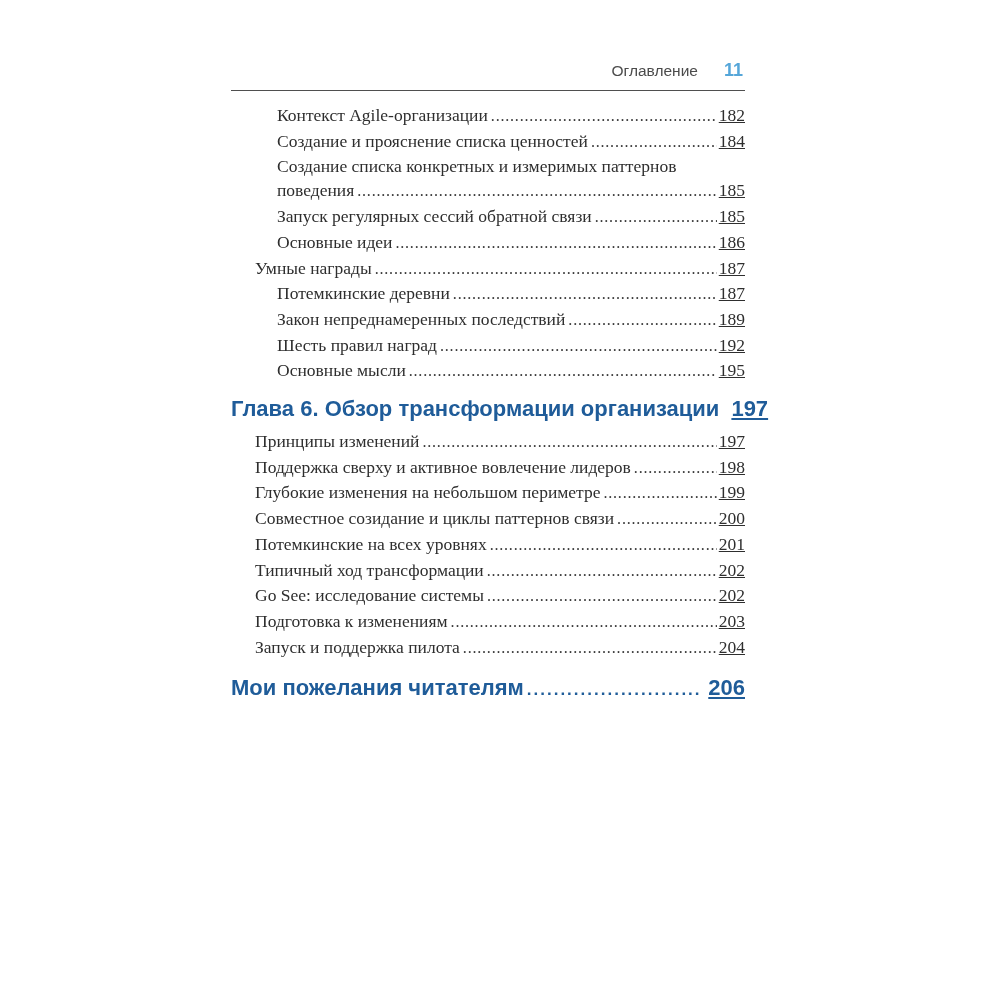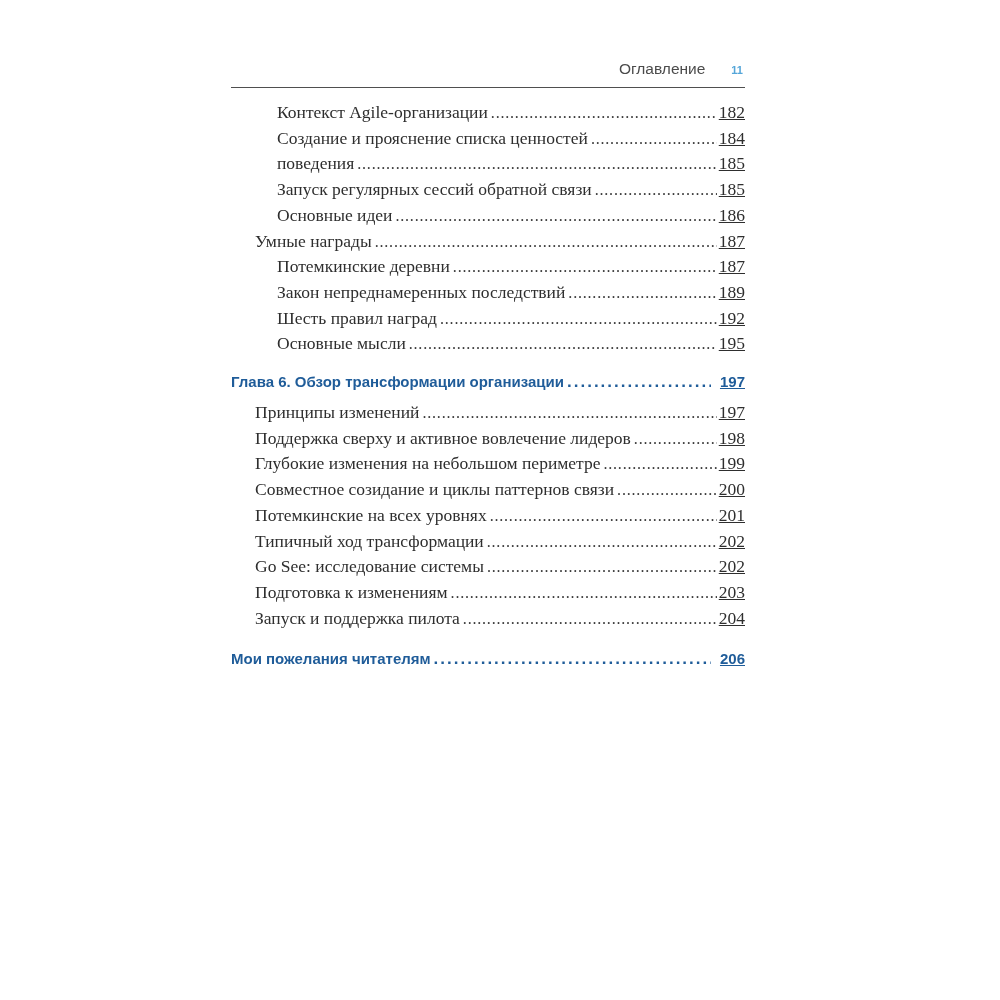--- a/index.html
+++ b/index.html
@@ -28,21 +28,21 @@
     justify-content: flex-end;
     align-items: baseline;
     gap: 26px;
     font-family: "Liberation Sans", sans-serif;
     font-size: 15.5px;
     color: #4b4b4b;
     padding: 0 2px 9px 0;
   }
   .header-page-num {
     font-weight: bold;
-    font-size: 11px;
+    font-size: 18px;
     color: var(--header_page_blue, #55a6d9);
   }
   .header-rule {
     border-top: 1.5px solid #4f4f4f;
     width: 100%;
     height: 0;
   }
   .toc {
     margin-top: 12px;
     font-size: 17.5px;
@@ -67,21 +67,21 @@
   .leader::after {
     content: "........................................................................................................................";
     font-size: 16px;
     letter-spacing: 0.8px;
   }
   .pagenum { text-align: center; text-decoration: underline; }
   .no-page { line-height: 24px; }
   .kind-chapter {
     font-family: "Liberation Sans", sans-serif;
     font-weight: bold;
-    font-size: 15px;
+    font-size: 22px;
     color: var(--chapter_blue, #1f5c99);
     line-height: 30px;
     margin: 10px 0 3px 0;
   }
   .kind-chapter .leader { color: var(--chapter_blue, #1f5c99); }
   .kind-chapter .leader::after {
     font-size: 17px;
     letter-spacing: 2px;
     font-weight: bold;
   }
@@ -106,20 +106,24 @@
     <div class="row kind-entry level-2">
           <span class="label">Контекст Agile-организации</span>
           <span class="leader"></span>
           <span class="pagenum">182</span>
         </div>
         <div class="row kind-entry level-2">
           <span class="label">Создание и прояснение списка ценностей</span>
           <span class="leader"></span>
           <span class="pagenum">184</span>
         </div>
+        <div class="row kind-entry level-2 no-page">
+          <span class="label">Создание списка конкретных и измеримых паттернов</span>
+
+        </div>
         <div class="row kind-entry level-2">
           <span class="label">поведения</span>
           <span class="leader"></span>
           <span class="pagenum">185</span>
         </div>
         <div class="row kind-entry level-2">
           <span class="label">Запуск регулярных сессий обратной связи</span>
           <span class="leader"></span>
           <span class="pagenum">185</span>
         </div>

